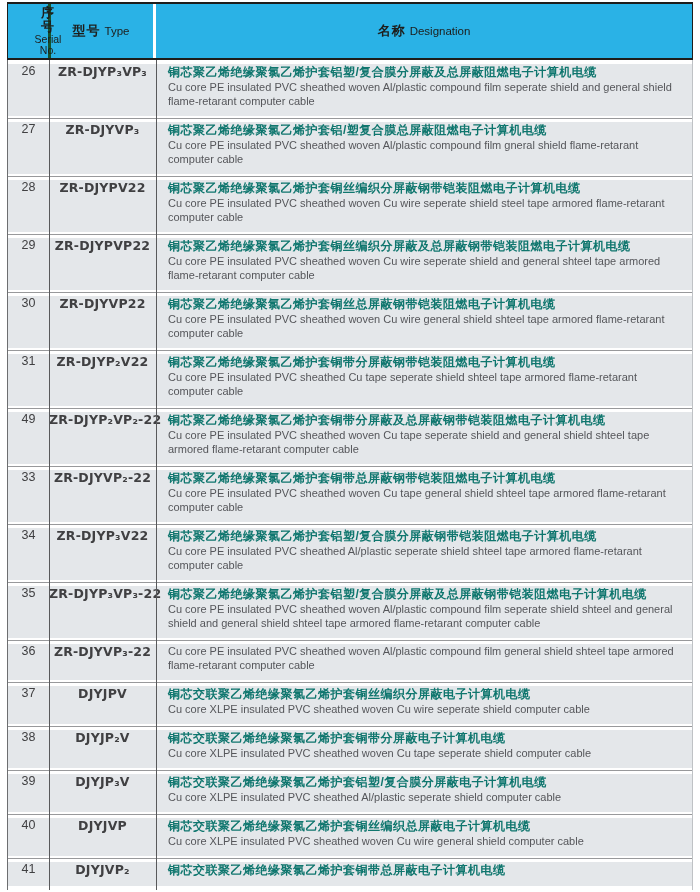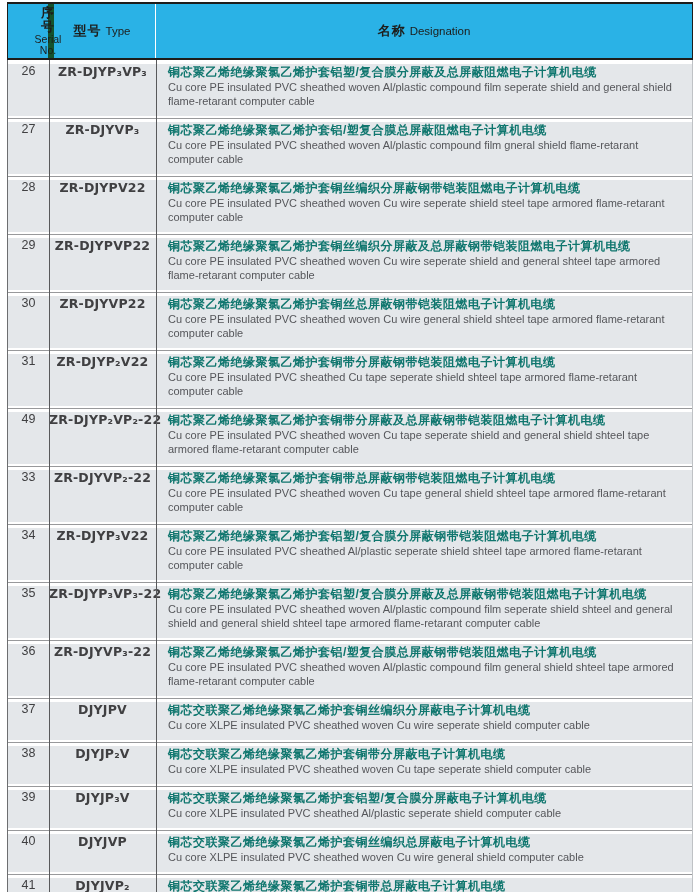--- a/index.html
+++ b/index.html
@@ -21,22 +21,22 @@
     border-top:2px solid #1d1d1b;
     border-bottom:2px solid #1d1d1b;
     border-left:1px solid #1d1d1b;
     border-right:1px solid #1d1d1b;
     min-height:38px;
   }
   .th{
     display:flex;flex-direction:column;align-items:center;justify-content:center;
     color:#1d1d1b;text-align:center;padding:2px 0;
   }
-  .th.c1{border-right:6px solid #14532d;padding-left:40px;}
-  .th.c2{border-right:1px solid #ffffff;}
+  .th.c1{border-right:3px solid #14532d;padding-left:40px;}
+  .th.c2{border-right:3px solid #ffffff;}
   .th .zh{font-size:13px;font-weight:bold;line-height:14px;letter-spacing:1px;}
   .th .en{font-size:10.5px;line-height:11px;font-weight:normal;}
   .th.row-line{flex-direction:row;gap:4px;align-items:center;}
   .th.row-line .en{font-size:11.5px;}
   
   .tbody{
     position:relative;
     background:#ffffff;
     border-left:1px solid #6d6e70;
     border-right:1px solid #bfc2c5;
@@ -187,21 +187,20 @@
     <div class="cell cell-desig">
       <div class="desig-zh">铜芯聚乙烯绝缘聚氯乙烯护套铝塑/复合膜分屏蔽及总屏蔽钢带铠装阻燃电子计算机电缆</div>
       <div class="desig-en">Cu core PE insulated PVC sheathed woven Al/plastic compound film seperate shield shteel and general shield and general shield shteel tape armored flame-retarant computer cable</div>
     </div>
   </div>
 <div class="sep"></div>
   <div class="row">
     <div class="cell cell-no">36</div>
     <div class="cell cell-type">ZR-DJYVP₃-22</div>
     <div class="cell cell-desig">
-      <div class="desig-zh">铜芯聚乙烯绝缘聚氯乙烯护套铝/塑复合膜总屏蔽钢带铠装阻燃电子计算机电缆</div>
       <div class="desig-en">Cu core PE insulated PVC sheathed woven Al/plastic compound film general shield shteel tape armored flame-retarant computer cable</div>
     </div>
   </div>
 <div class="sep"></div>
   <div class="row">
     <div class="cell cell-no">37</div>
     <div class="cell cell-type">DJYJPV</div>
     <div class="cell cell-desig">
       <div class="desig-zh">铜芯交联聚乙烯绝缘聚氯乙烯护套铜丝编织分屏蔽电子计算机电缆</div>
       <div class="desig-en">Cu core XLPE insulated PVC sheathed woven Cu wire seperate shield computer cable</div>

